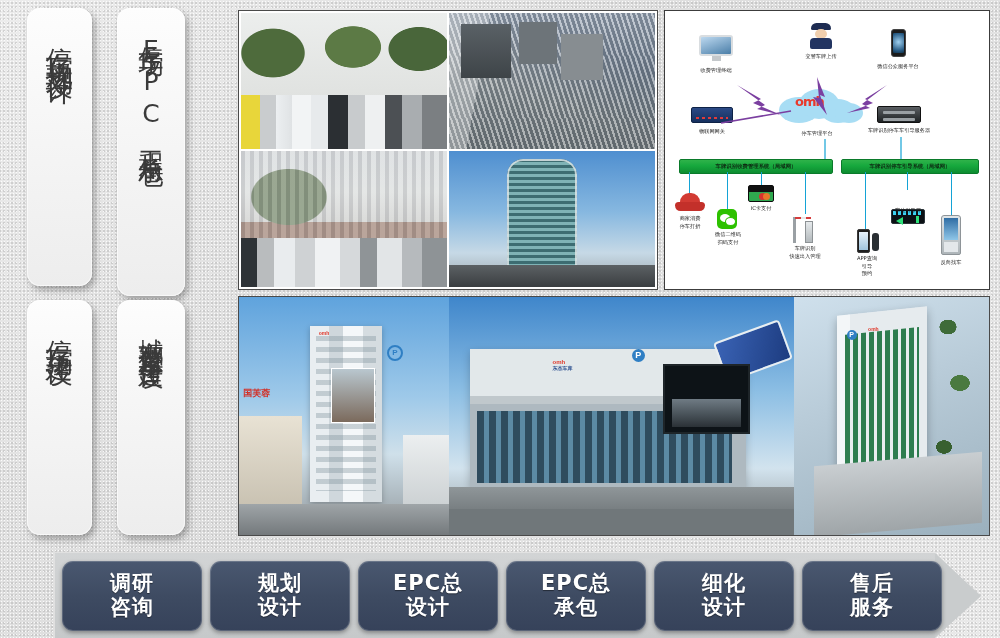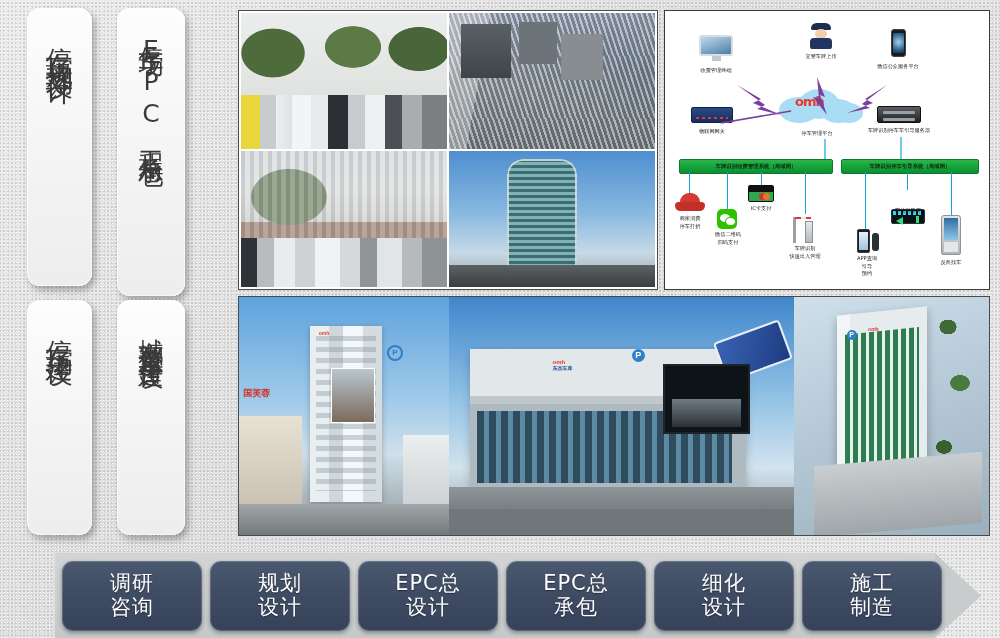--- a/index.html
+++ b/index.html
@@ -265,21 +265,21 @@
   #process-row{
     position:absolute;left:62px;top:560px;width:880px;height:72px;
     display:flex;gap:8px;align-items:center;
   }
   .pbtn{
     flex:1 1 0;height:70px;border-radius:11px;
     background:linear-gradient(180deg,#4a5870 0%,#3e4b62 50%,#36425a 100%);
     box-shadow:0 2px 4px rgba(0,0,0,.35), 0 0 0 1px rgba(255,255,255,.18) inset;
     display:flex;flex-direction:column;align-items:center;justify-content:center;
     color:#fff;font-family:"DejaVu Sans","Liberation Sans",sans-serif;
-    font-weight:normal;font-size:21px;line-height:1.12;letter-spacing:1px;
+    font-weight:bold;font-size:21px;line-height:1.12;letter-spacing:1px;
     text-shadow:0 1px 1px rgba(0,0,0,.45);
   }
   .pbtn .l2{display:block;}
 </style>
 </head>
 <body>
 
 <div id="page"></div>
 
 <div class="side-card" id="card-a">
@@ -466,16 +466,16 @@
   </div>
   <div class="pbtn">
     <span>EPC总</span>
     <span class="l2">承包</span>
   </div>
   <div class="pbtn">
     <span>细化</span>
     <span class="l2">设计</span>
   </div>
   <div class="pbtn">
-    <span>施工</span>
-    <span class="l2">制造</span>
+    <span>售后</span>
+    <span class="l2">服务</span>
   </div>
 </div>
 
 </body></html>

